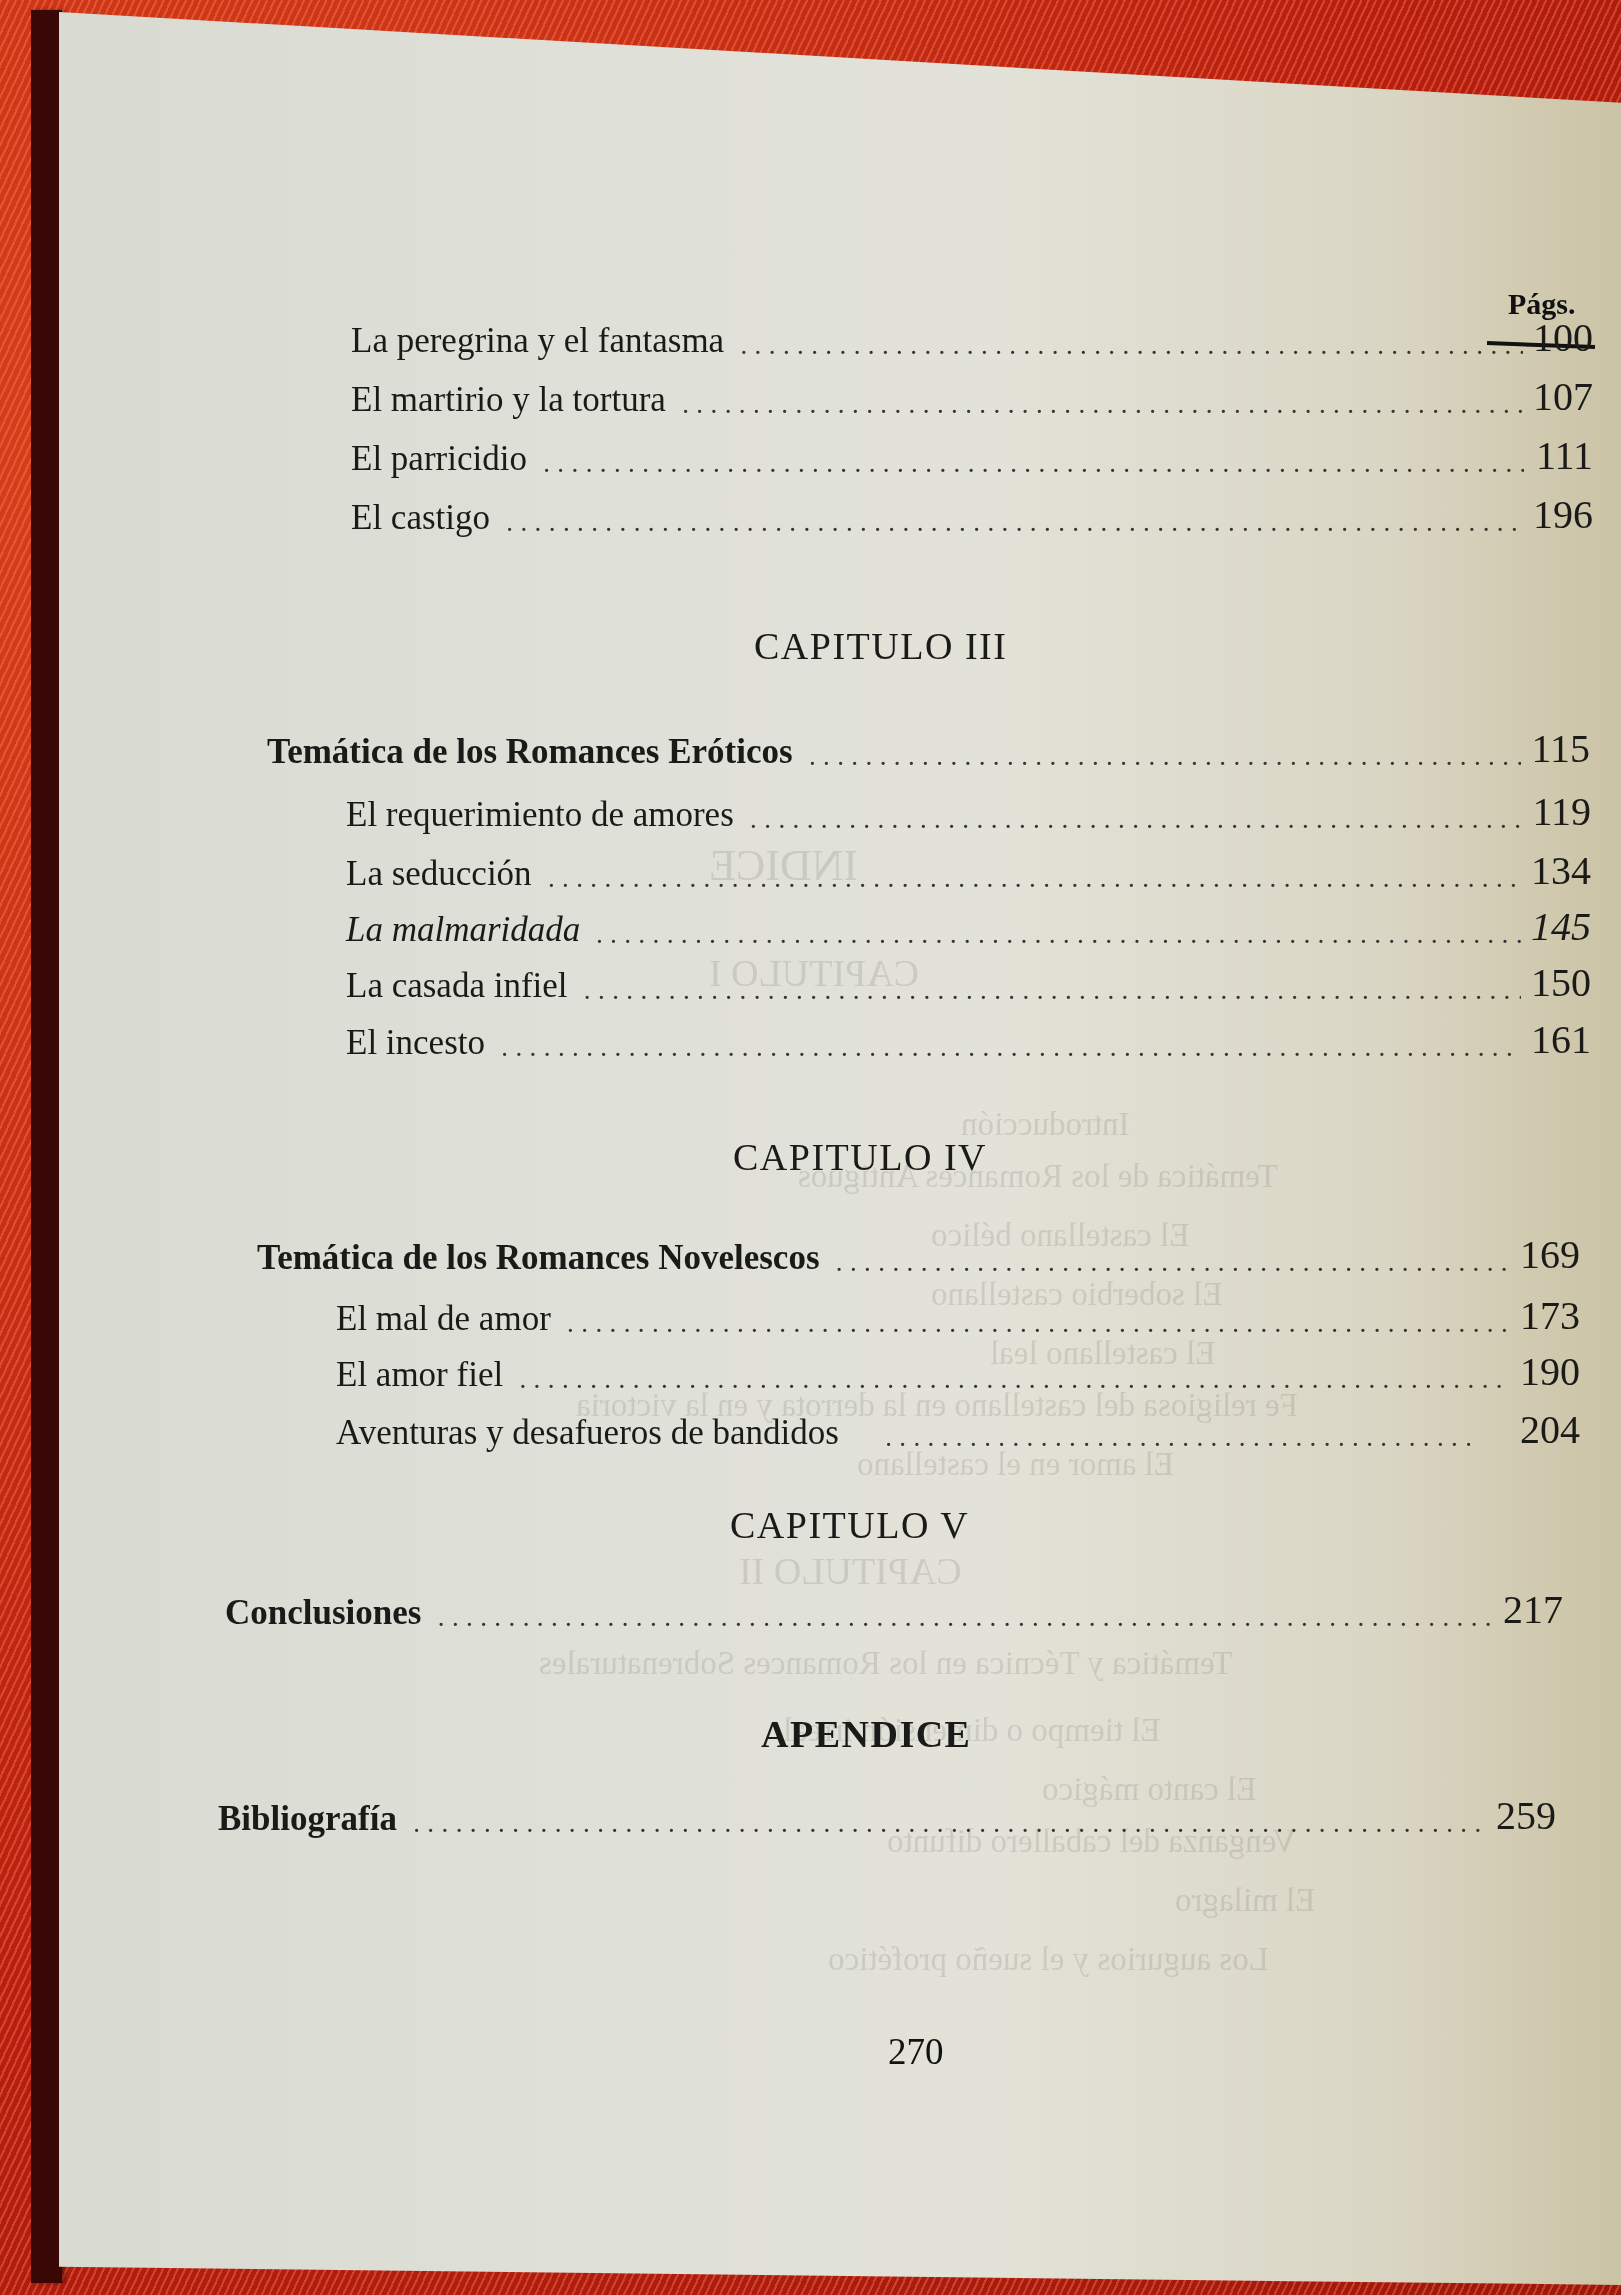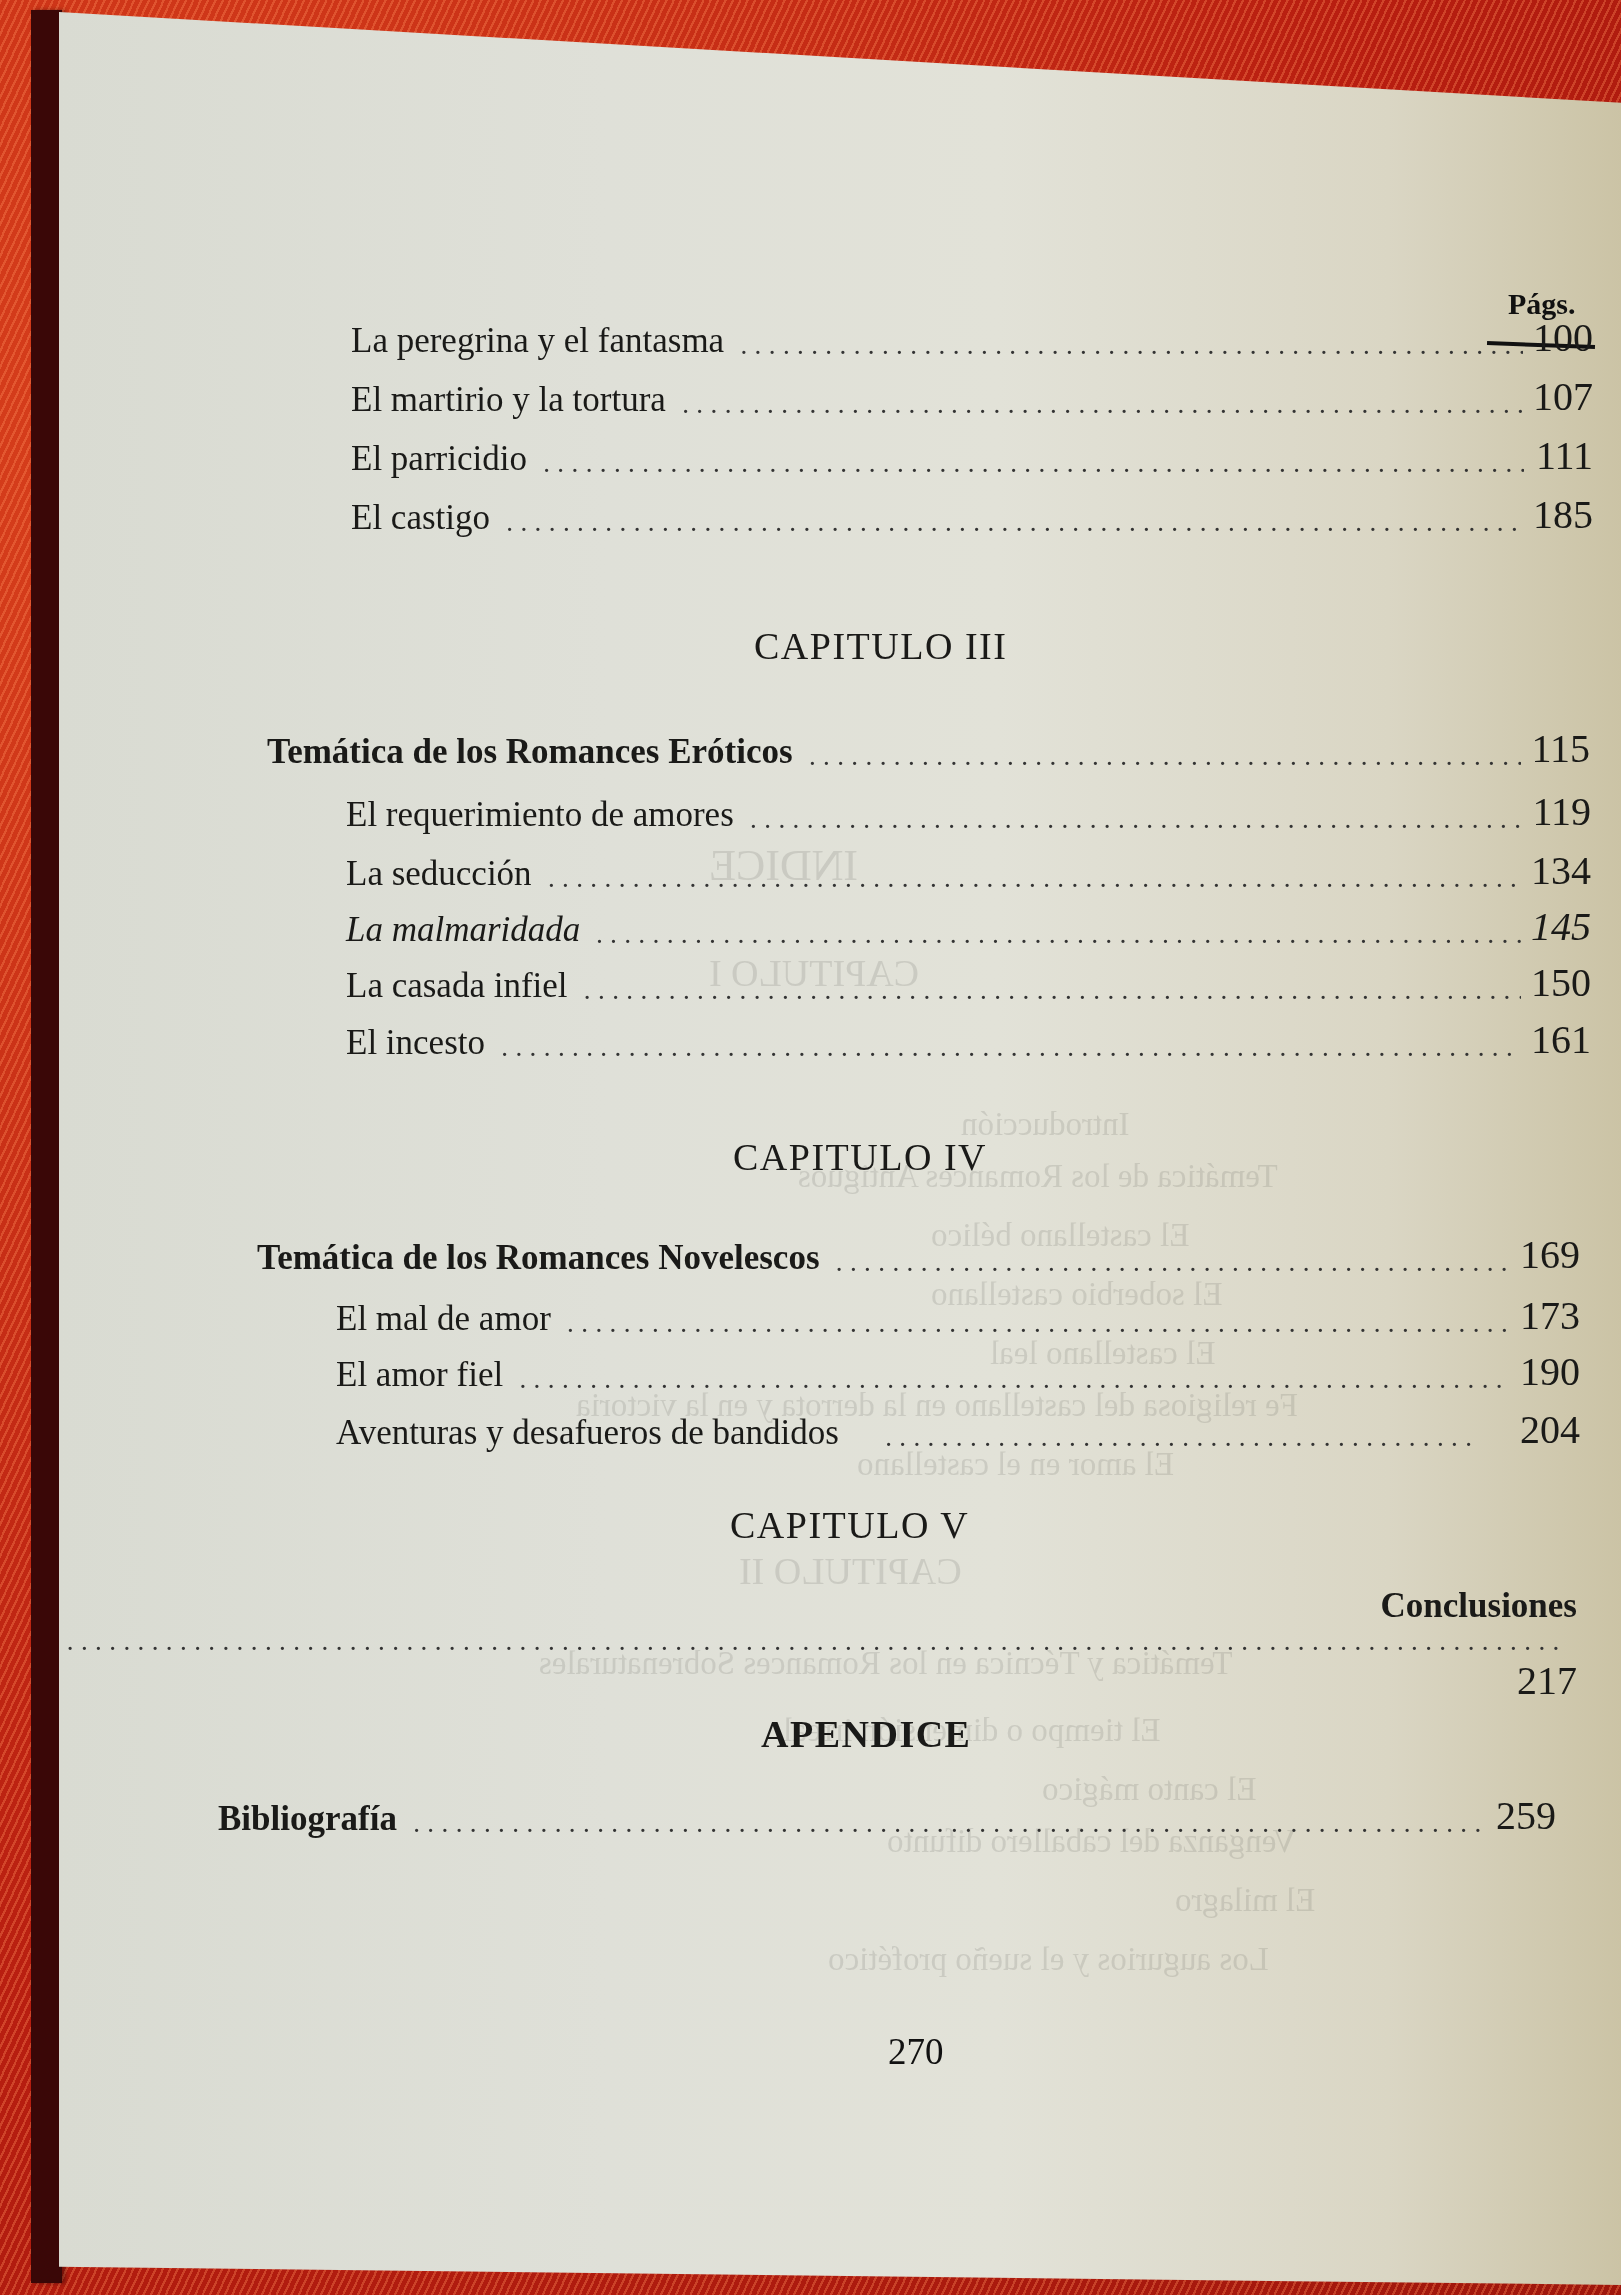--- a/index.html
+++ b/index.html
@@ -148,21 +148,21 @@
     <span class="page-num">107</span>
   </div>
   <div class="toc-line" style="left:292px; top:420px; width:1242px;">
     <span class="title">El parricidio</span>
     <span class="dots"></span>
     <span class="page-num">111</span>
   </div>
   <div class="toc-line" style="left:292px; top:479px; width:1242px;">
     <span class="title">El castigo</span>
     <span class="dots"></span>
-    <span class="page-num">185</span>
+    <span class="page-num">196</span>
   </div>
 
   <div class="chapter-heading" style="left:695px; top:612px;">CAPITULO III</div>
 
   <div class="toc-line" style="left:208px; top:713px; width:1323px;">
     <span class="title bold">Temática de los Romances Eróticos</span>
     <span class="dots"></span>
     <span class="page-num">115</span>
   </div>
   <div class="toc-line" style="left:287px; top:776px; width:1245px;">
@@ -209,21 +209,21 @@
     <span class="page-num">190</span>
   </div>
   <div class="toc-line" style="left:277px; top:1394px; width:1244px;gap:30px;">
     <span class="title">Aventuras y desafueros de bandidos</span>
     <span class="dots"></span>
     <span class="page-num">204</span>
   </div>
 
   <div class="chapter-heading" style="left:671px; top:1491px;">CAPITULO V</div>
 
-  <div class="toc-line" style="left:180px; top:1574px; width:1338px;flex-direction:column;">
+  <div class="toc-line" style="left:166px; top:1574px; width:1338px;">
     <span class="title bold">Conclusiones</span>
     <span class="dots"></span>
     <span class="page-num">217</span>
   </div>
 
   <div class="chapter-heading bold" style="left:702px; top:1700px;">APENDICE</div>
 
   <div class="toc-line" style="left:159px; top:1780px; width:1338px;">
     <span class="title bold">Bibliografía</span>
     <span class="dots"></span>

